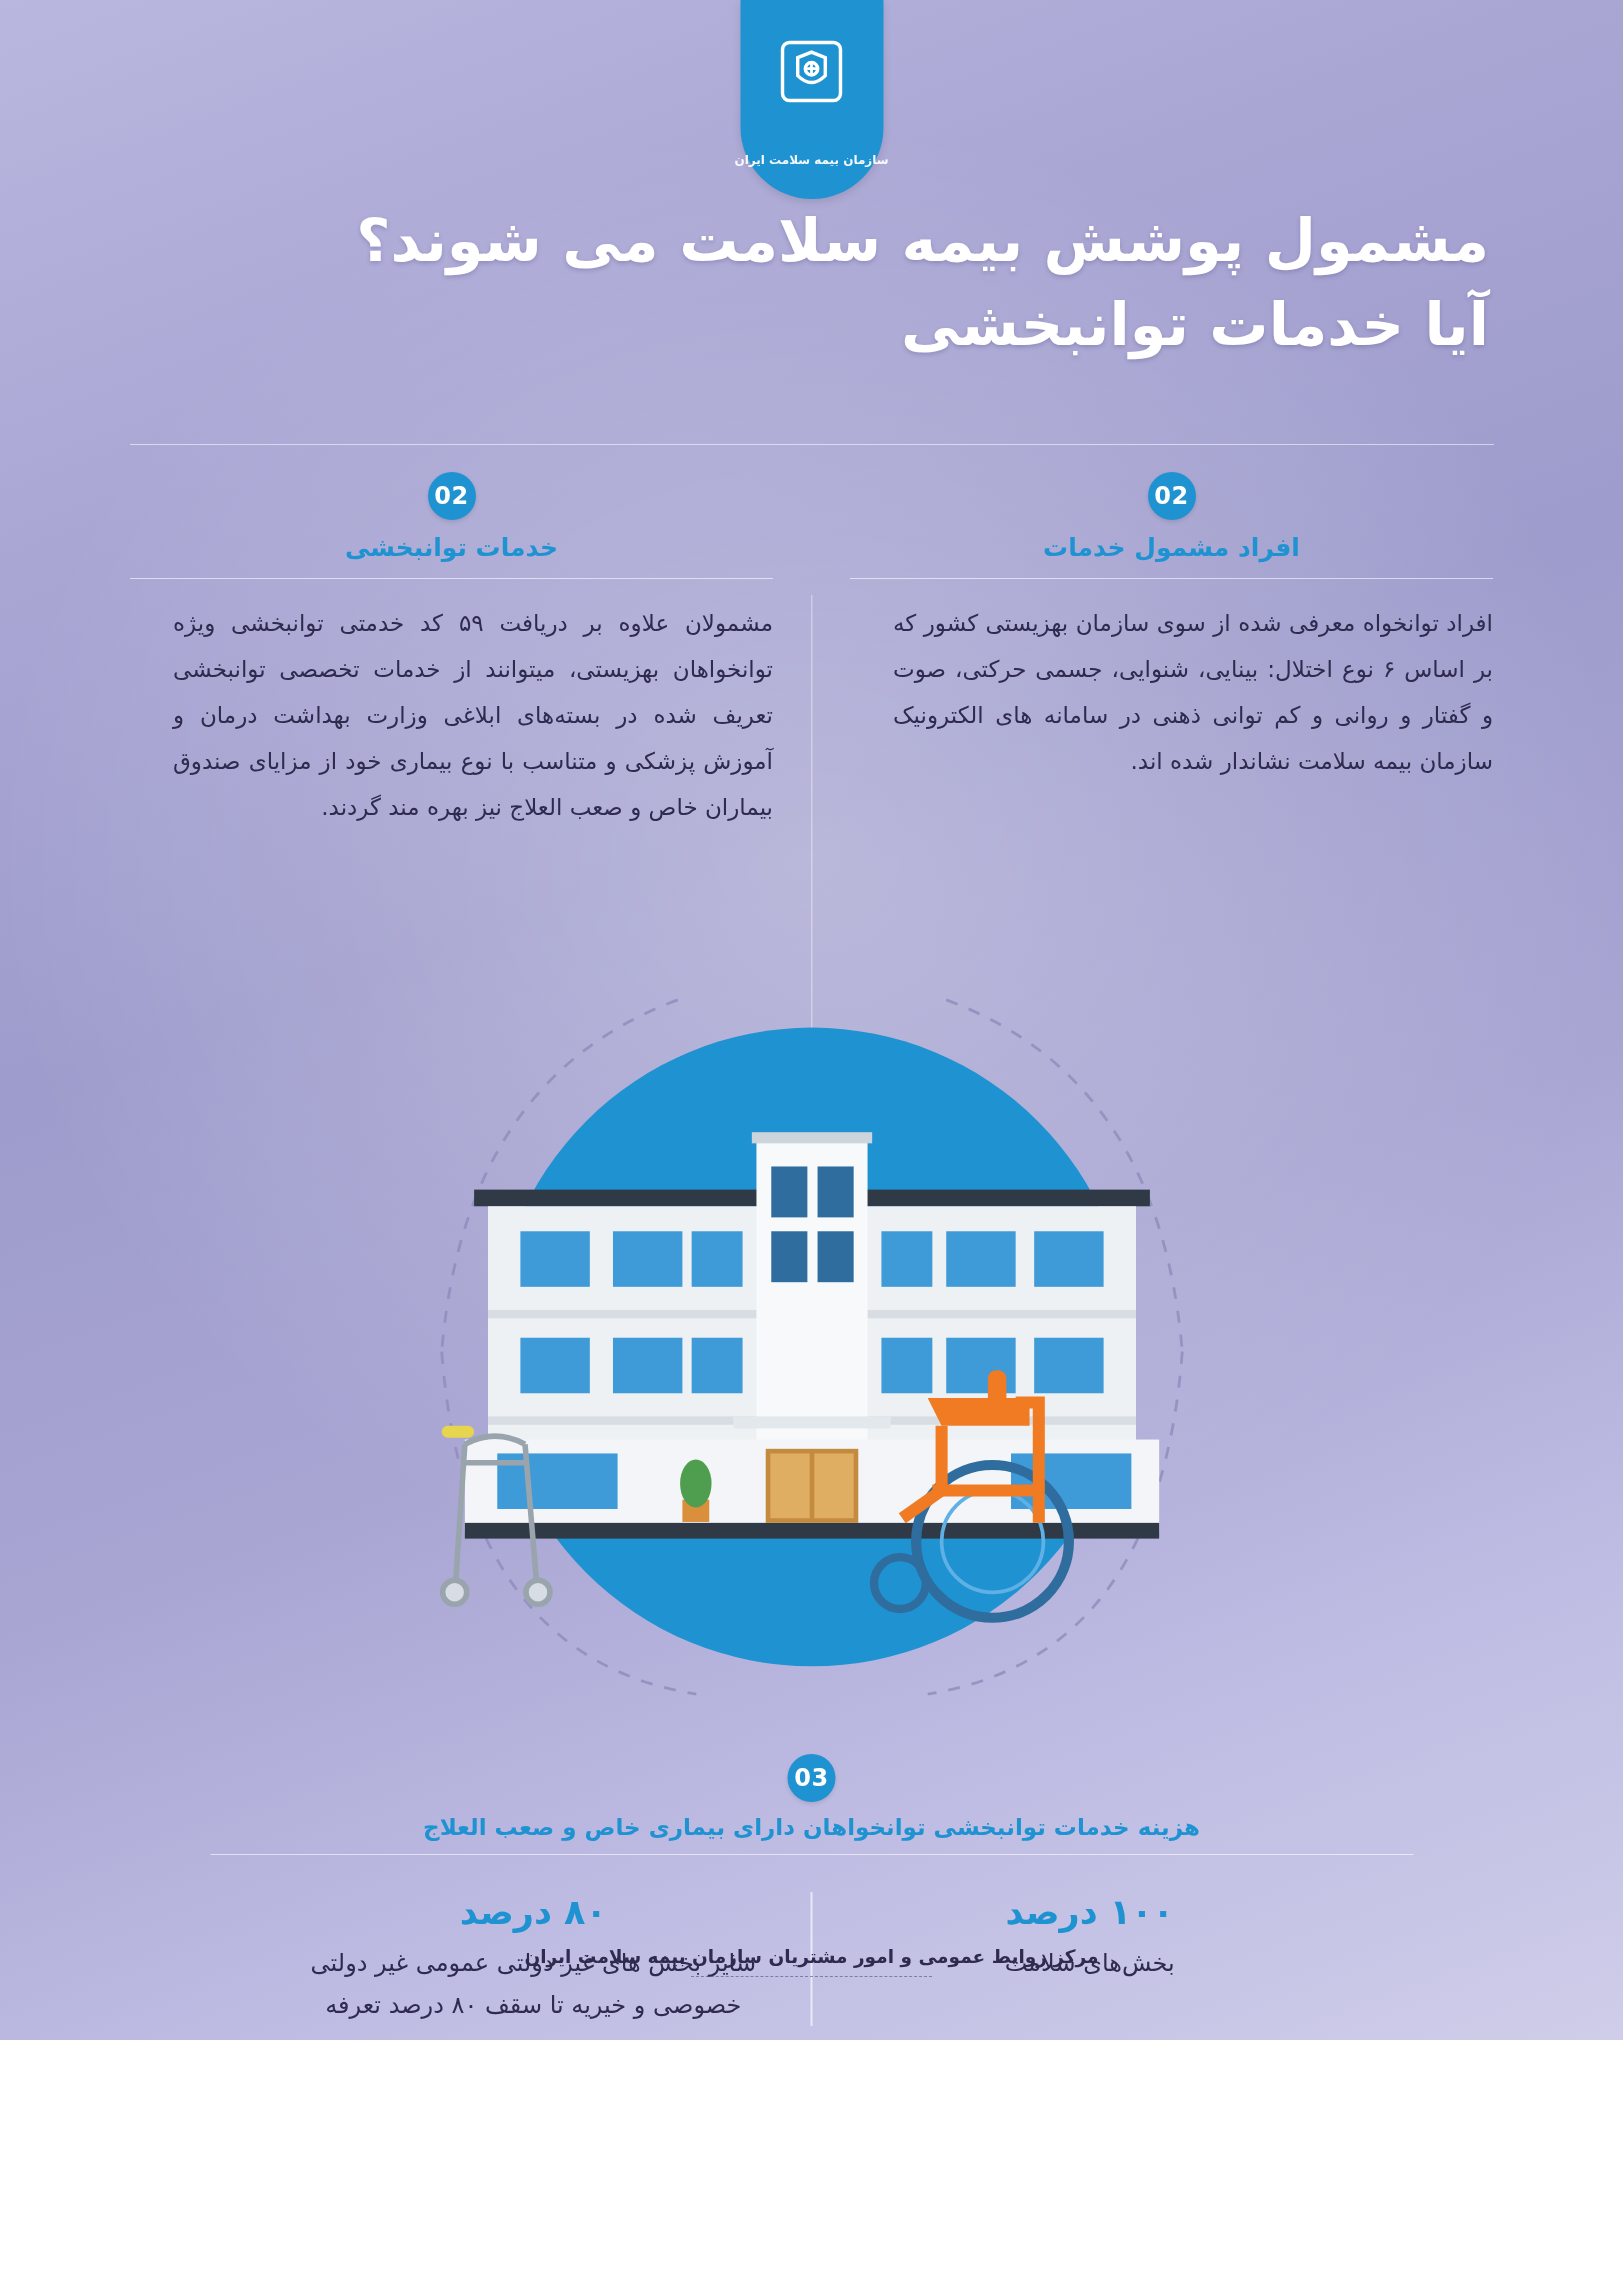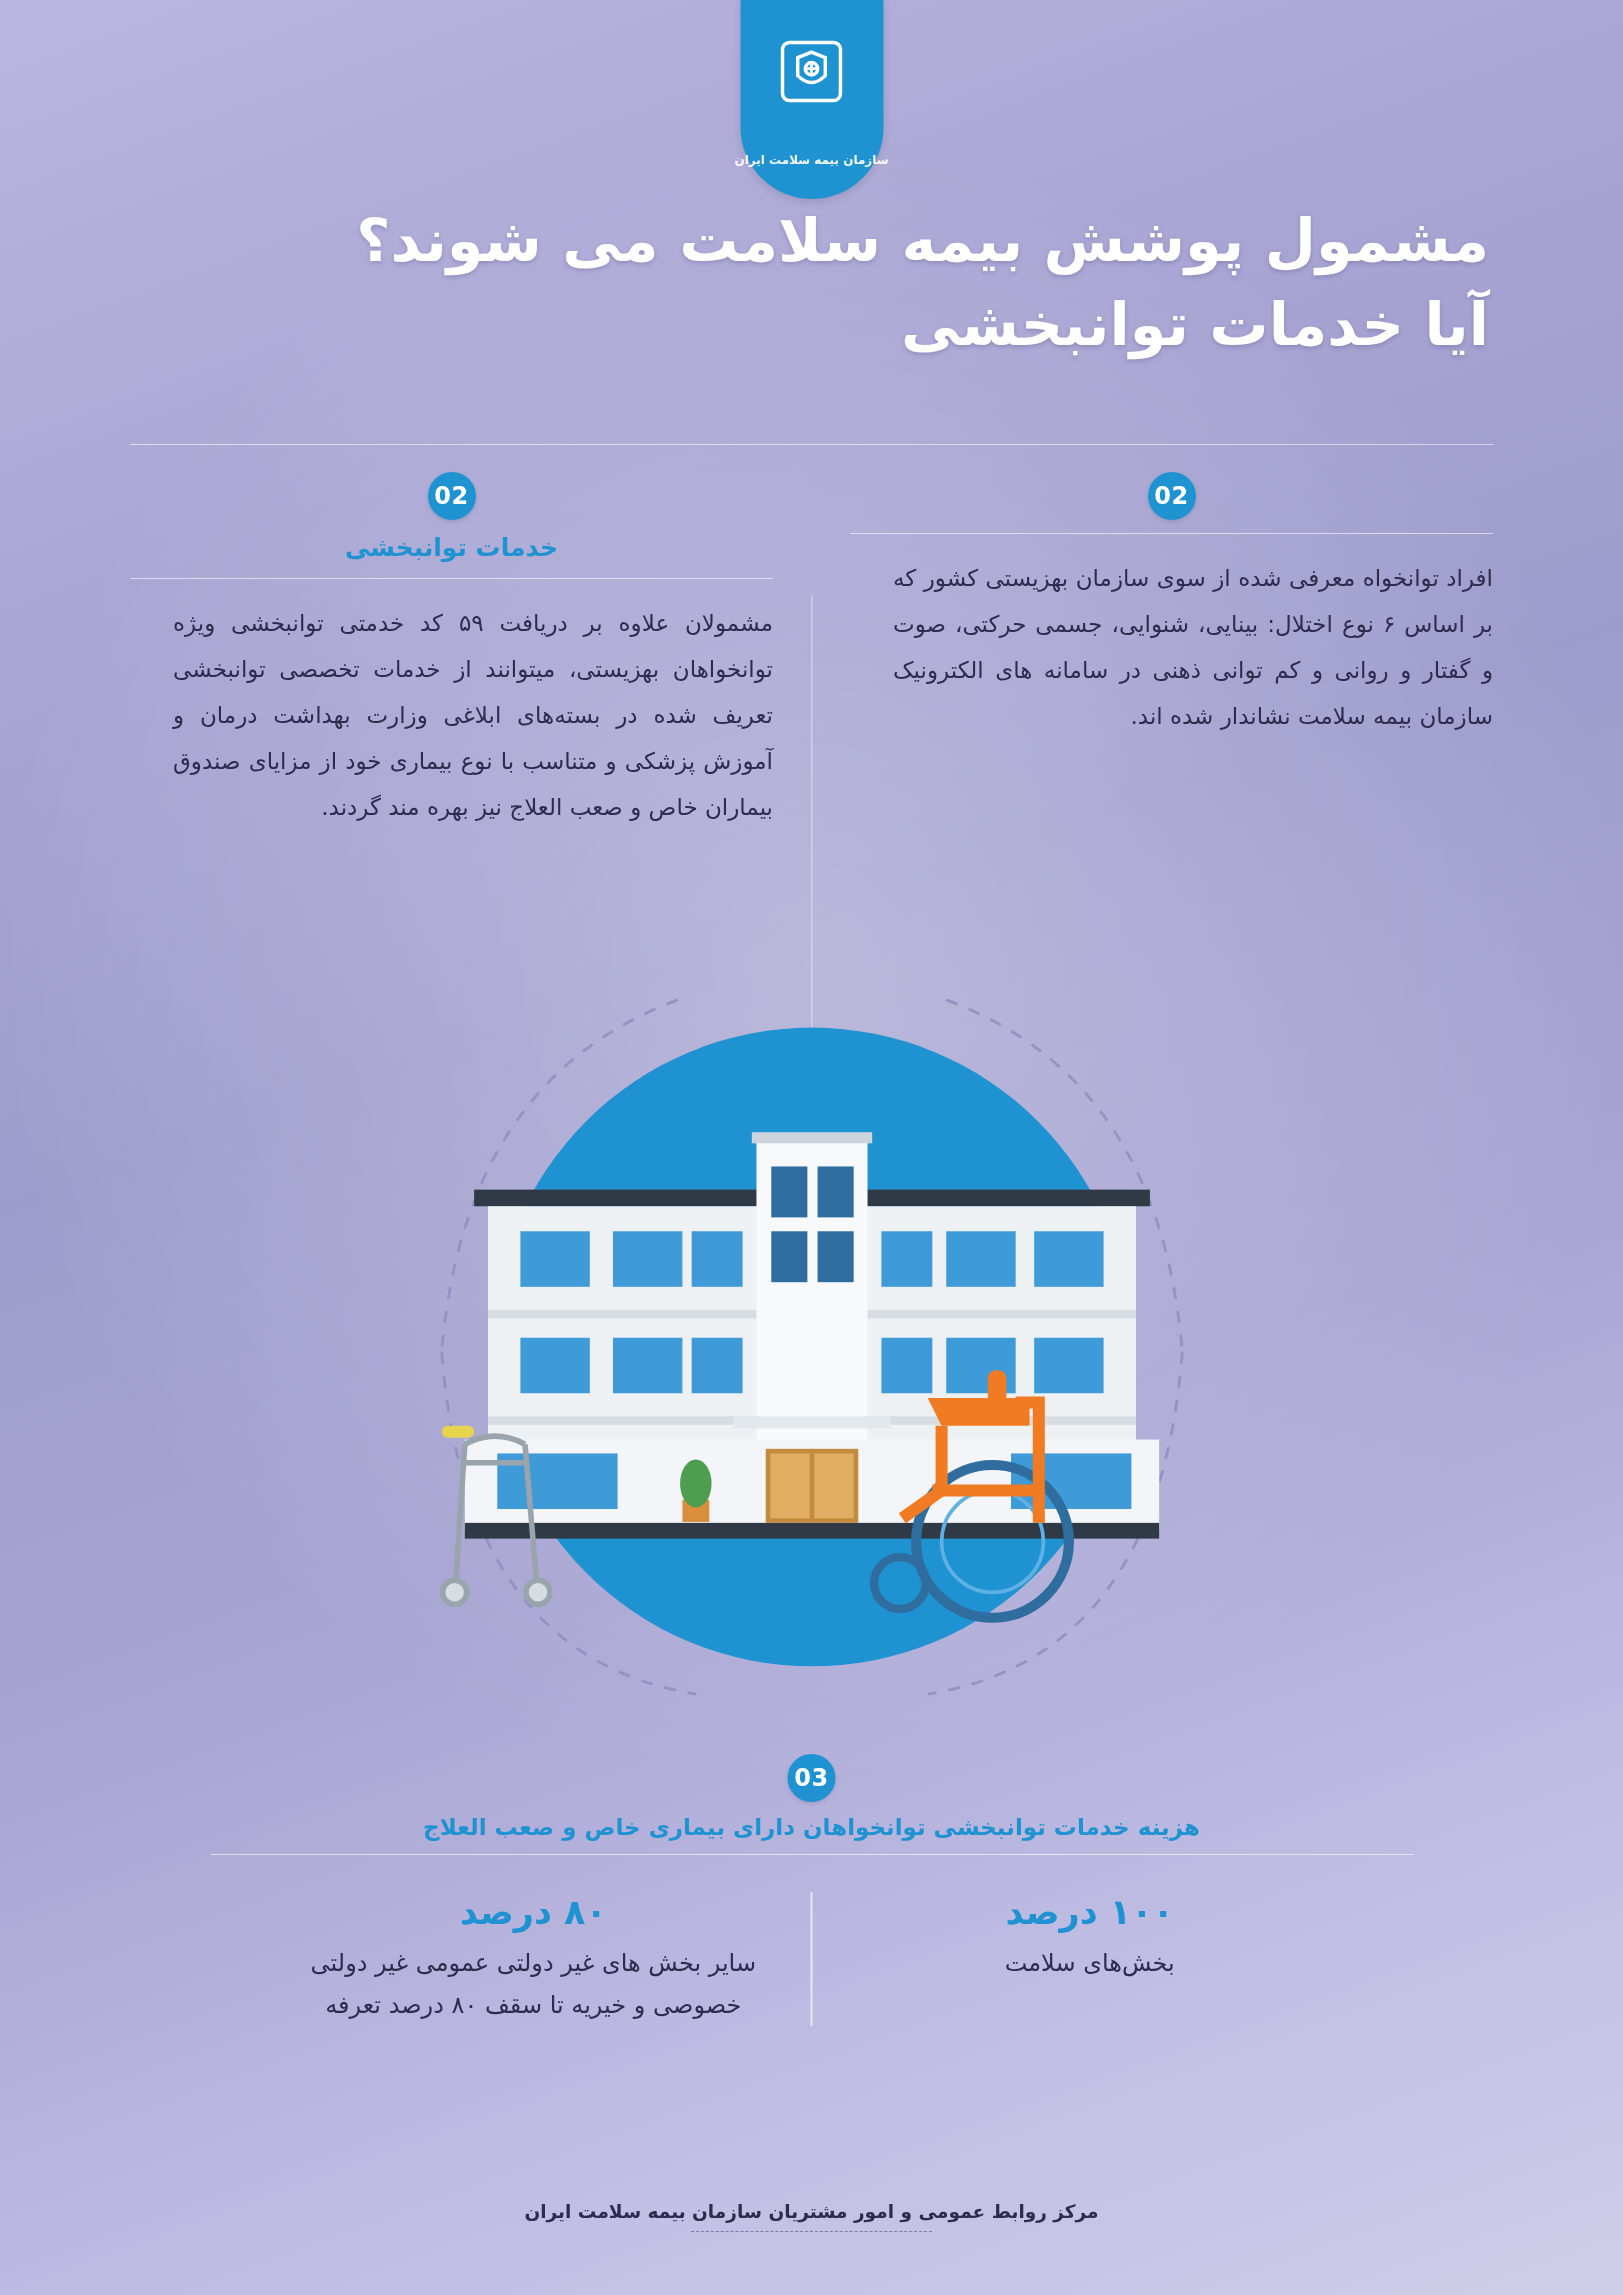--- a/index.html
+++ b/index.html
@@ -6,21 +6,21 @@
     margin: 0;
     padding: 0;
     background: #ffffff;
   }
   body {
     font-family: "DejaVu Sans", "Liberation Sans", sans-serif;
   }
   .poster {
     position: relative;
     width: 1623px;
-    height: 2295px;
+    height: 2040px;
     overflow: hidden;
     background: linear-gradient(160deg, #b9b7df 0%, #a9a6d4 22%, #9e9ccc 42%, #a8a5d3 62%, #bdbbe2 80%, #cfcde9 100%);
   }
   
   .poster::before {
     content: "";
     position: absolute;
     inset: 0;
     background: radial-gradient(ellipse 70% 50% at 50% 42%, rgba(255,255,255,0.28) 0%, rgba(255,255,255,0.10) 45%, rgba(255,255,255,0) 72%);
     pointer-events: none;
@@ -254,20 +254,21 @@
   </div>
 
   <div class="title-block">
     <div class="title-line">مشمول پوشش بیمه سلامت می شوند؟</div>
     <div class="title-line">آیا خدمات توانبخشی</div>
   </div>
   <div class="title-rule"></div>
 
   <div class="col col-right">
     <div class="num-circle">02</div>
+    <div class="col-head">افراد مشمول خدمات</div>
     <div class="col-rule"></div>
     <div class="col-body">افراد توانخواه معرفی شده از سوی سازمان بهزیستی کشور که بر اساس ۶ نوع اختلال: بینایی، شنوایی، جسمی حرکتی، صوت و گفتار و روانی و کم توانی ذهنی در سامانه های الکترونیک سازمان بیمه سلامت نشاندار شده اند.</div>
   </div>
 
   <div class="col col-left">
     <div class="num-circle">02</div>
     <div class="col-head">خدمات توانبخشی</div>
     <div class="col-rule"></div>
     <div class="col-body">مشمولان علاوه بر دریافت ۵۹ کد خدمتی توانبخشی ویژه توانخواهان بهزیستی، میتوانند از خدمات تخصصی توانبخشی تعریف شده در بسته‌های ابلاغی وزارت بهداشت درمان و آموزش پزشکی و متناسب با نوع بیماری خود از مزایای صندوق بیماران خاص و صعب العلاج نیز بهره مند گردند.</div>
   </div>

